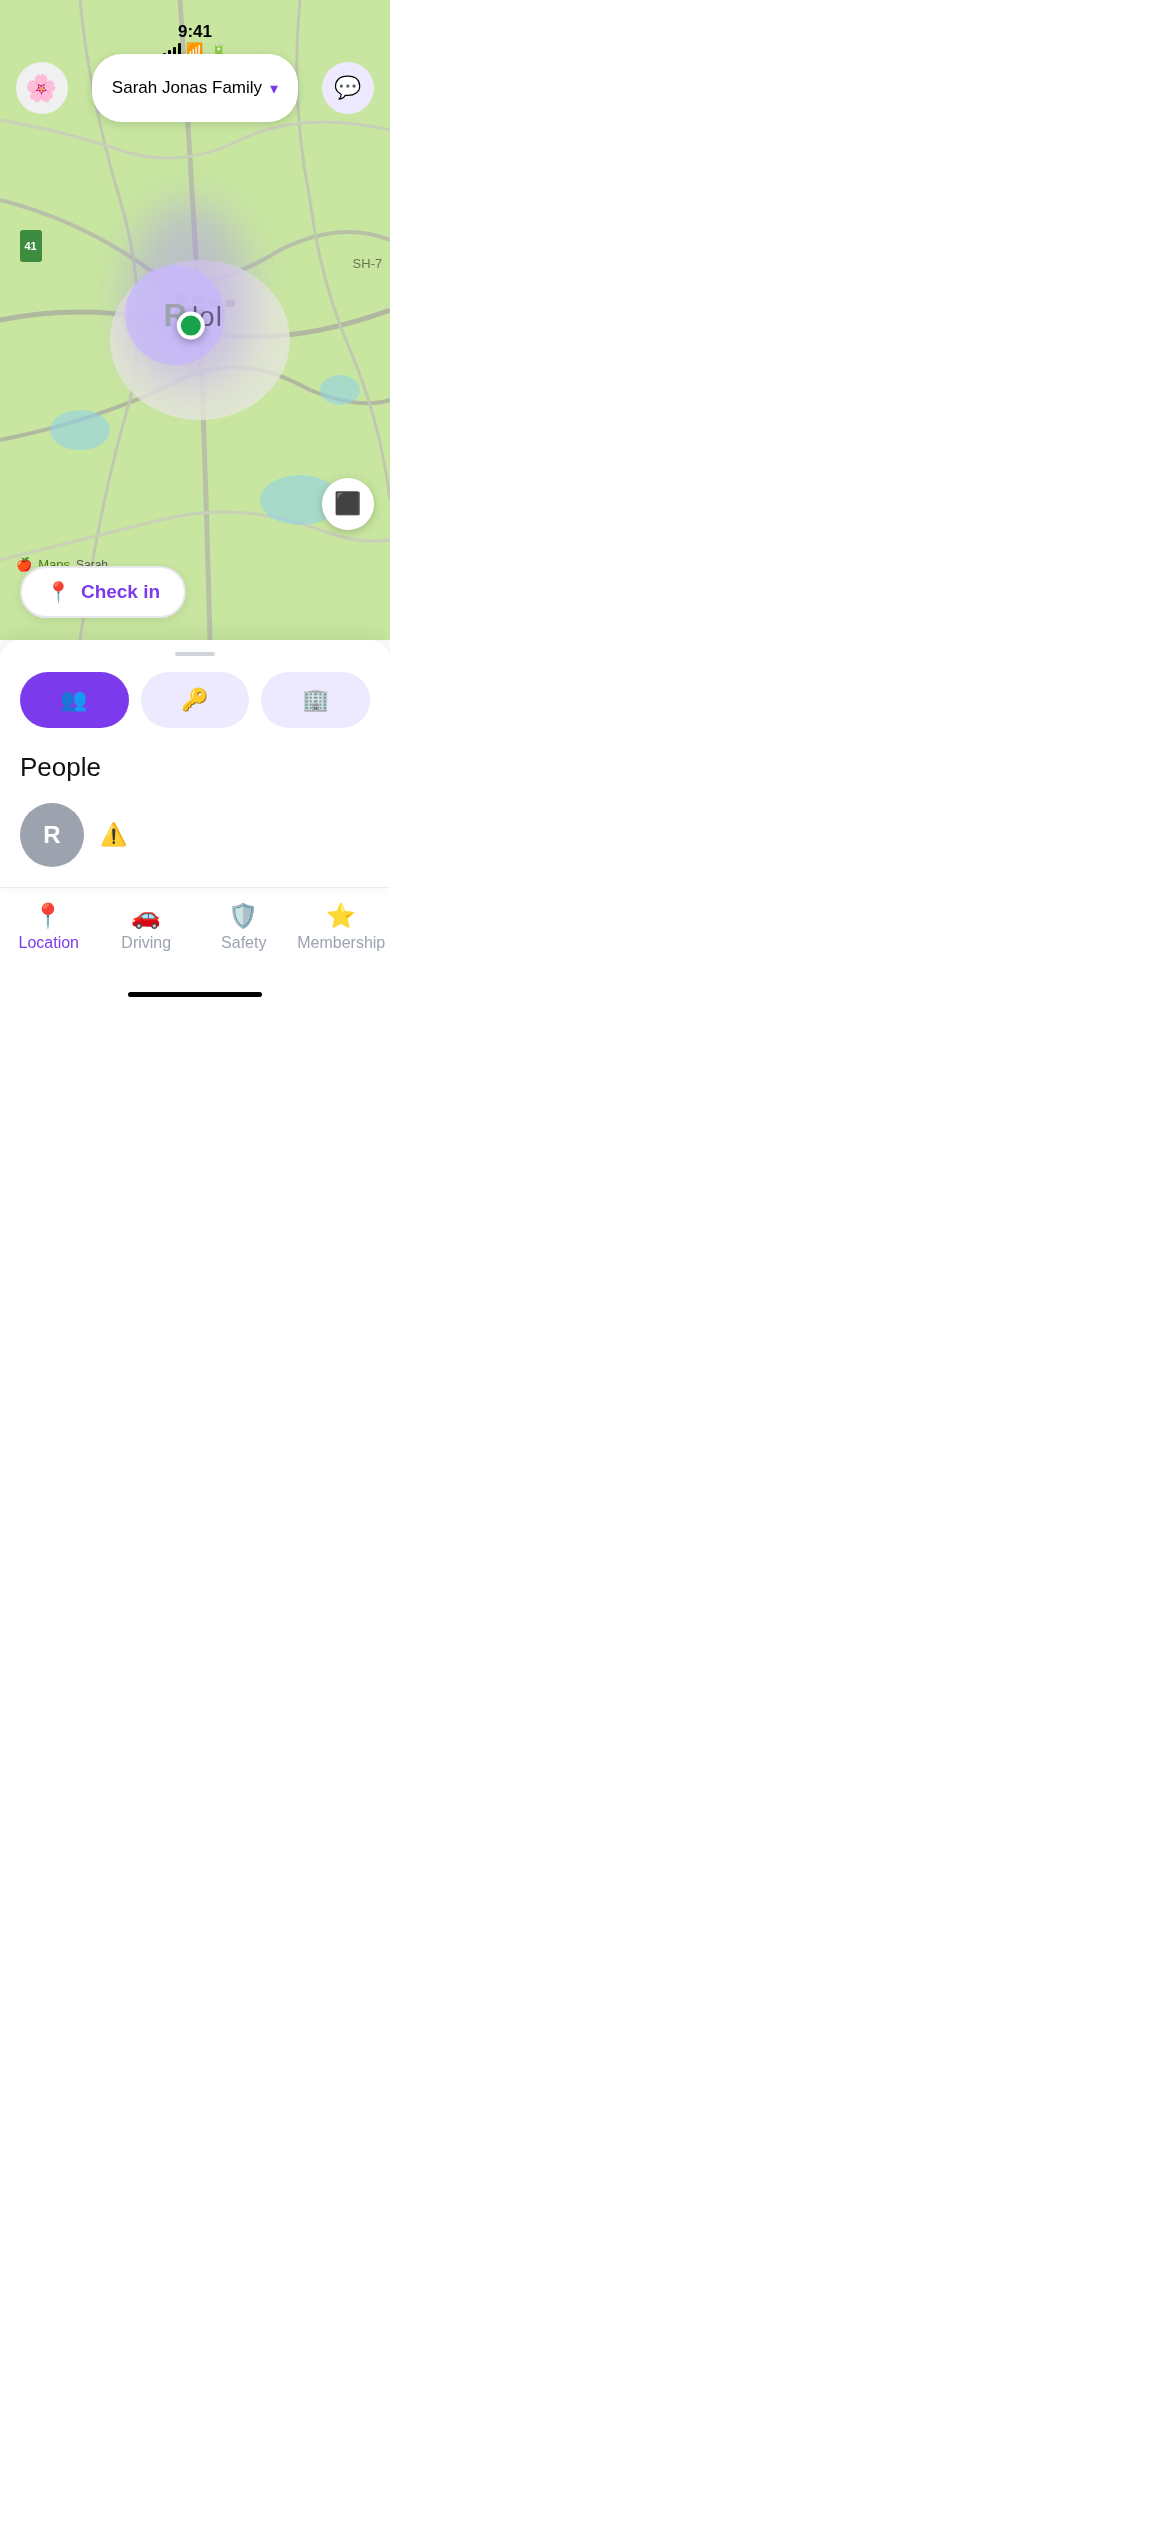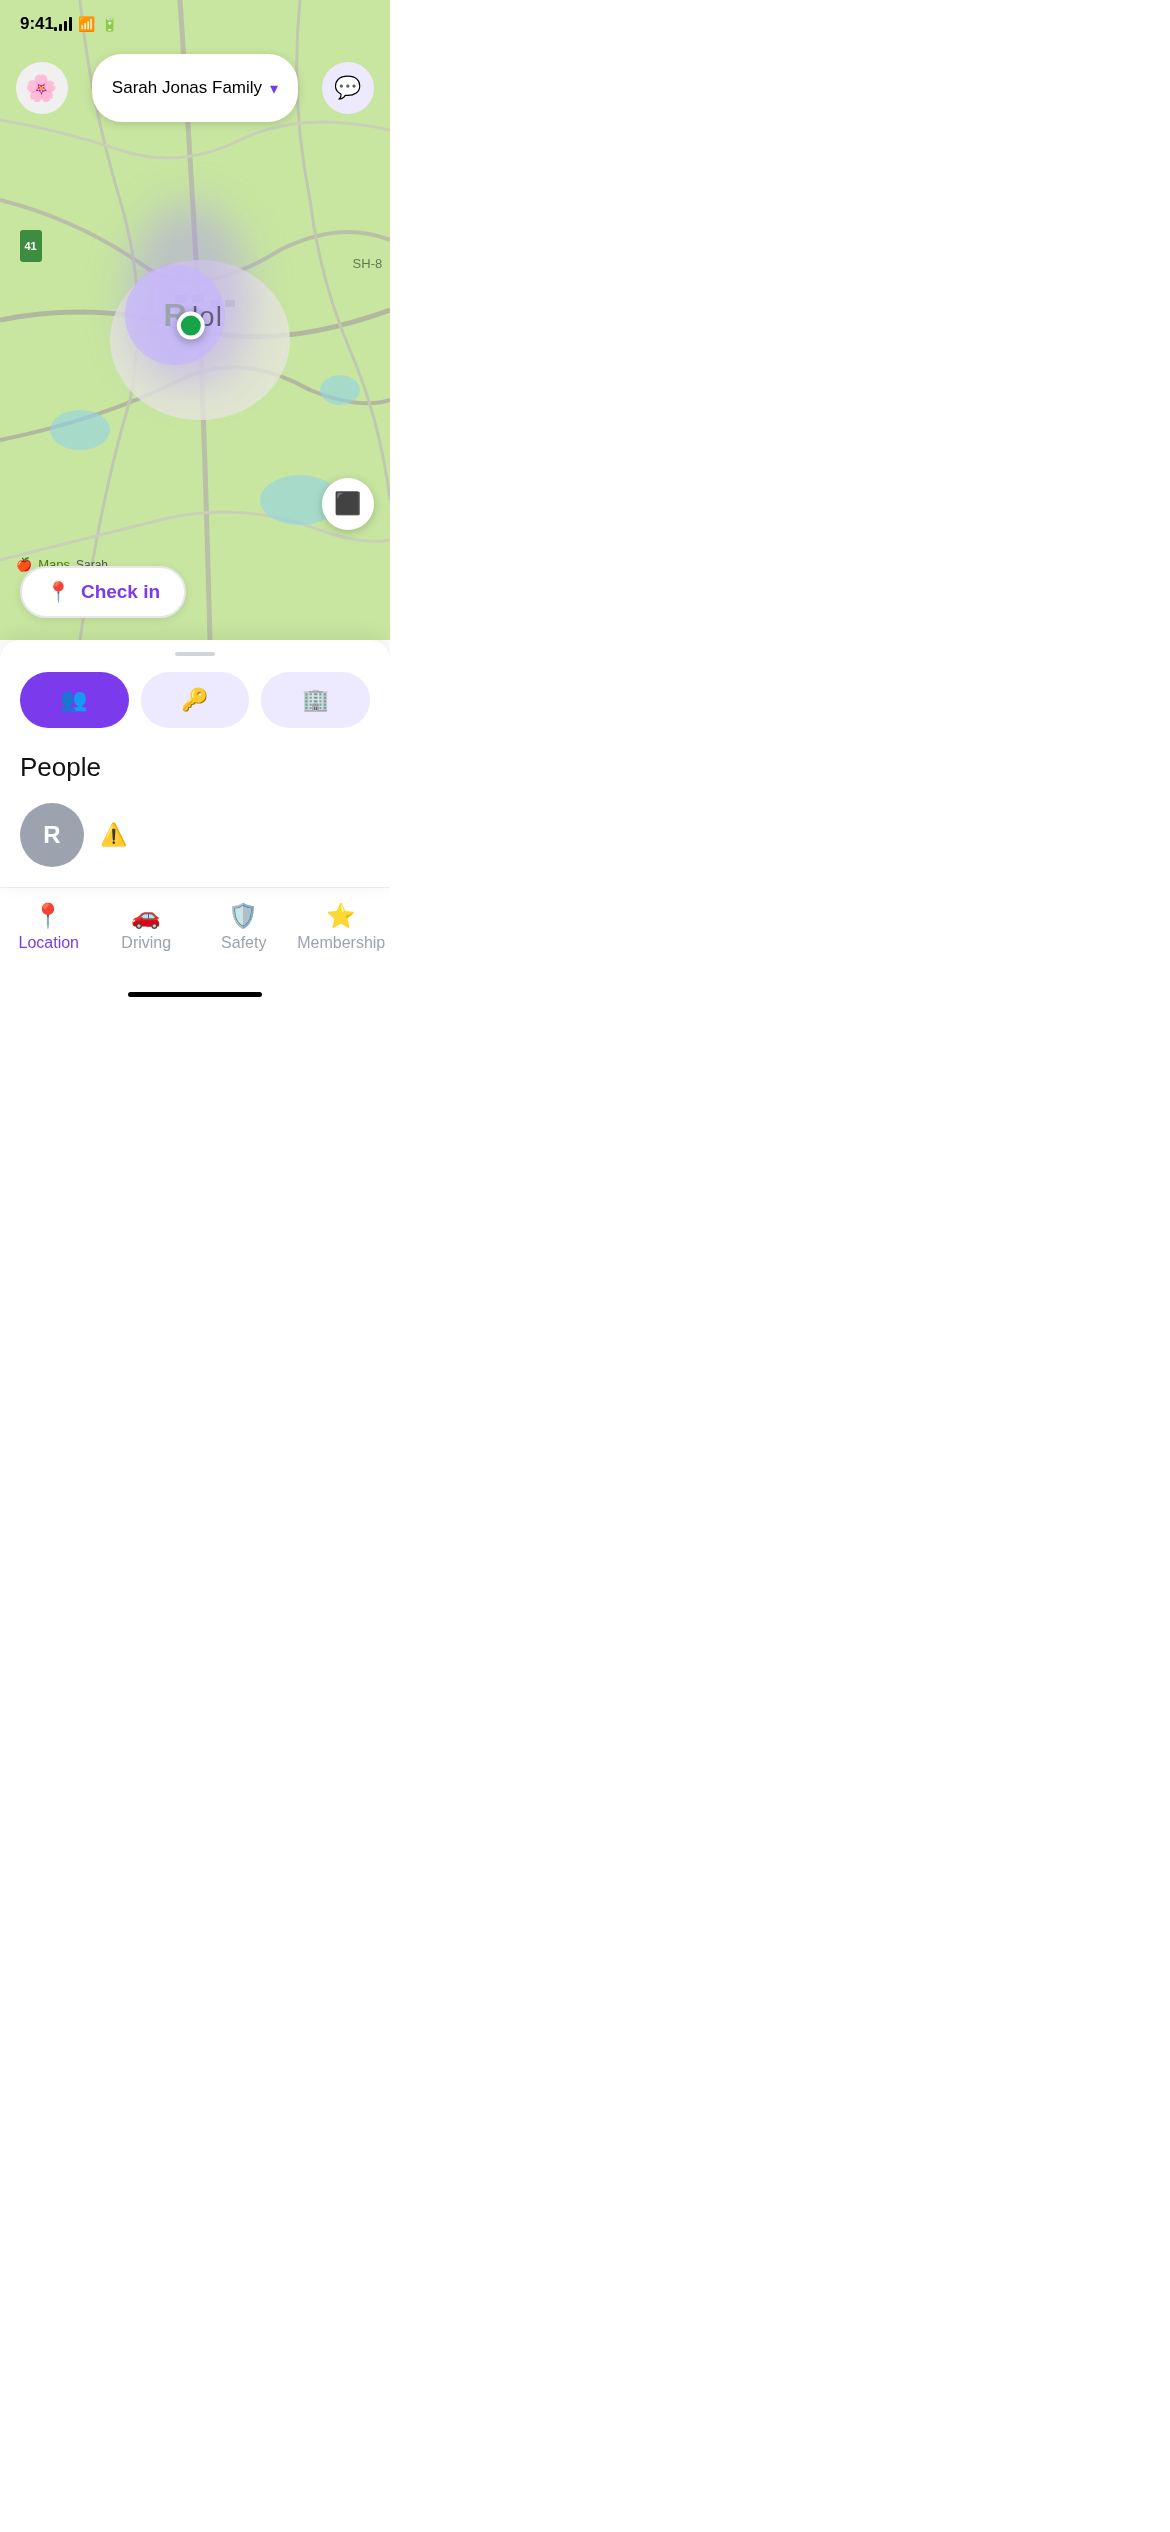--- a/index.html
+++ b/index.html
@@ -10,25 +10,26 @@
       font-family: -apple-system, BlinkMacSystemFont, 'Helvetica Neue', Arial, sans-serif;
       background: #fff;
       overflow-x: hidden;
       position: relative;
     }
 
     
     .status-bar {
       display: flex;
       align-items: center;
-      padding: 14px 20px 6px;
+      padding: 22px 20px 6px;
       background: transparent;
       position: absolute;
       top: 0; left: 0; right: 0;
       z-index: 100;
+      flex-direction: column;
     }
     .status-time {
       font-size: 17px;
       font-weight: 600;
       color: #000;
     }
     .status-icons {
       display: flex;
       align-items: center;
       gap: 6px;
@@ -348,21 +349,21 @@
   <div class="map-city-label">lol</div>
 
   <div class="gps-pin">
     <div class="gps-pin-outer"></div>
   </div>
 
   <div class="hw-label-41">
     <span>41</span>
   </div>
 
-  <div class="hw-label-sh">SH-8</div>
+  <div class="hw-label-sh">SH-7</div>
 
   <button class="layers-btn">
     <span class="layers-icon">⬛</span>
   </button>
 
   <div class="maps-attr">
     <span style="font-size:13px">🍎</span>
     <span class="maps-apple">Maps</span>
     <span class="maps-legal">Sarah</span>
   </div>

